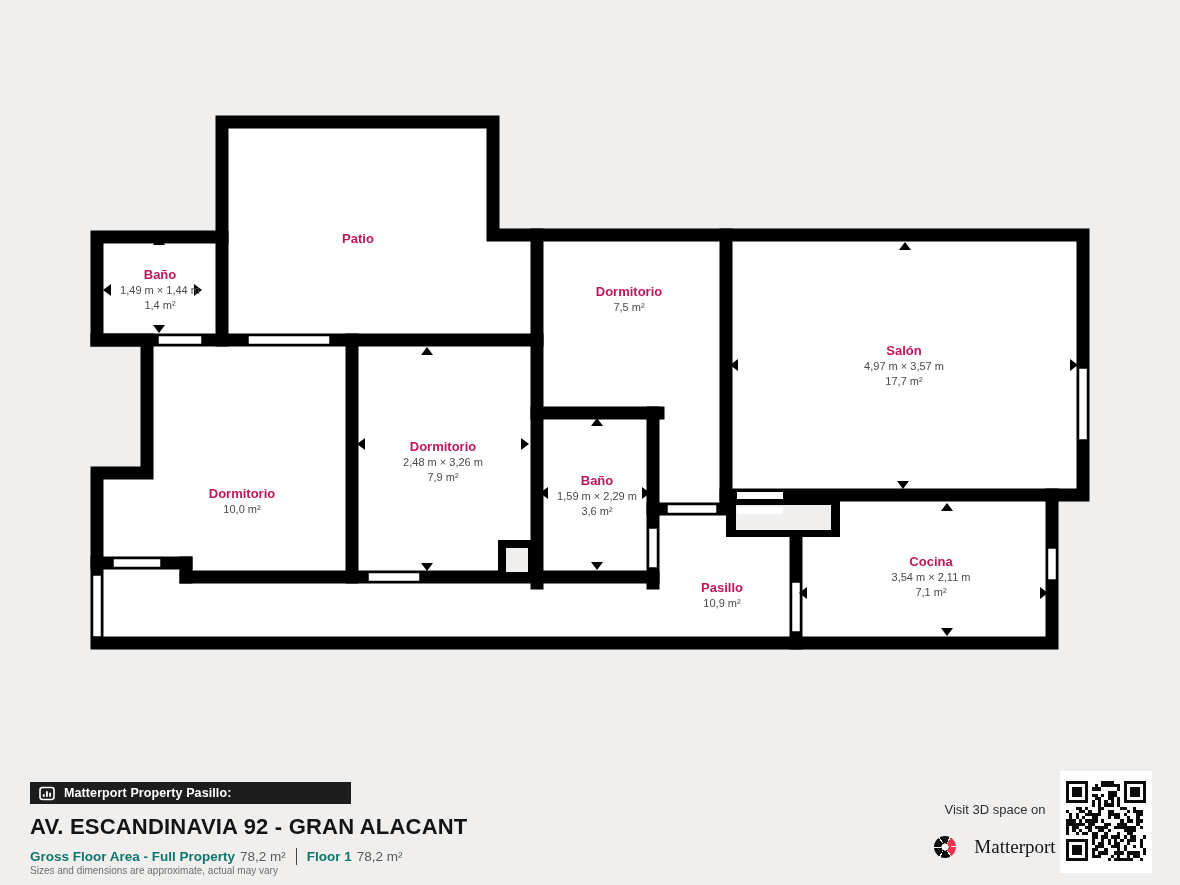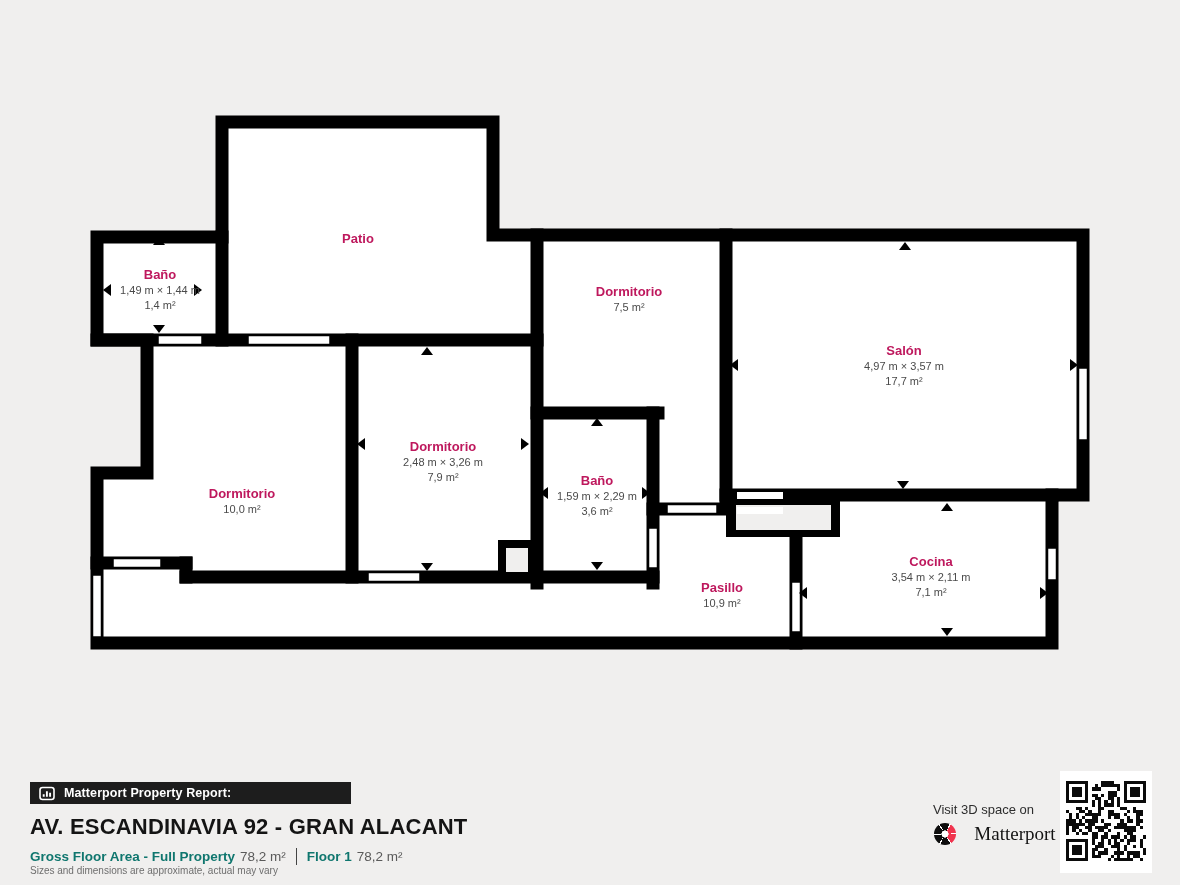--- a/index.html
+++ b/index.html
@@ -23,23 +23,23 @@
     background:#1d1d1d;color:#ffffff;
     width:321px;height:22px;box-sizing:border-box;padding:0 9px;
   }
   .report-bar-label{font-size:12.5px;font-weight:bold;letter-spacing:.1px}
   .address{margin-top:9px;font-size:22px;font-weight:bold;color:#141414;letter-spacing:.2px}
   .area-line{margin-top:8px;font-size:13.5px;color:#222;display:flex;align-items:center}
   .area-line .lbl{font-weight:bold;color:#0f766e}
   .area-line .val{font-weight:normal;color:#5a5a5a;margin-left:5px}
   .v-divider{display:inline-block;width:1px;height:17px;background:#444;margin:0 10px}
   .disclaimer{font-size:10px;color:#6e6e6e}
-  .footer-right{position:absolute;left:933px;top:802px;width:124px;}
+  .footer-right{position:absolute;left:933px;top:802px;width:124px;text-align:center}
   .visit-label{font-size:13px;color:#2d2d2d}
-  .brand-row{margin-top:6px;display:flex;align-items:center;justify-content:center;gap:18px}
+  .brand-row{margin-top:19px;display:flex;align-items:center;justify-content:center;gap:18px}
   .mp-mark{
     width:22px;height:22px;border-radius:50%;
     background:
       radial-gradient(circle at center,#ffffff 0 3.5px,rgba(255,255,255,0) 3.6px),
       conic-gradient(from -90deg,
         #0d0d0d 0 55deg,   #fff 55deg 62deg,
         #0d0d0d 62deg 115deg,#fff 115deg 122deg,
         #f0344e 122deg 175deg,#fff 175deg 182deg,
         #f0344e 182deg 235deg,#fff 235deg 242deg,
         #0d0d0d 242deg 295deg,#fff 295deg 302deg,
@@ -168,21 +168,21 @@
     <div class="room-dims">3,54 m × 2,11 m</div>
     <div class="room-area">7,1 m²</div>
   </div>
 
   <div class="footer-left">
     <div class="report-bar">
       <svg width="16" height="15" viewBox="0 0 16 15">
         <rect x="1" y="1.5" width="14" height="12" rx="2.5" fill="none" stroke="#ffffff" stroke-width="1.6"></rect>
         <path d="M4.7 10.8 V8.3 M7.9 10.8 V5.2 M11.1 10.8 V6.8" stroke="#ffffff" stroke-width="1.9" fill="none"></path>
       </svg>
-      <span class="report-bar-label">Matterport Property Report:</span>
+      <span class="report-bar-label">Matterport Property Pasillo:</span>
     </div>
     <div class="address">AV. ESCANDINAVIA 92 - GRAN ALACANT</div>
     <div class="area-line">
       <span class="lbl">Gross Floor Area - Full Property</span>
       <span class="val">78,2 m²</span>
       <span class="v-divider"></span>
       <span class="lbl">Floor 1</span>
       <span class="val">78,2 m²</span>
     </div>
     <div class="disclaimer">Sizes and dimensions are approximate, actual may vary</div>

